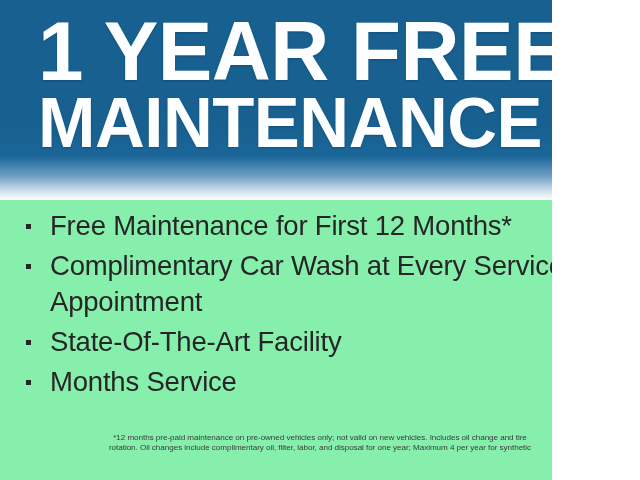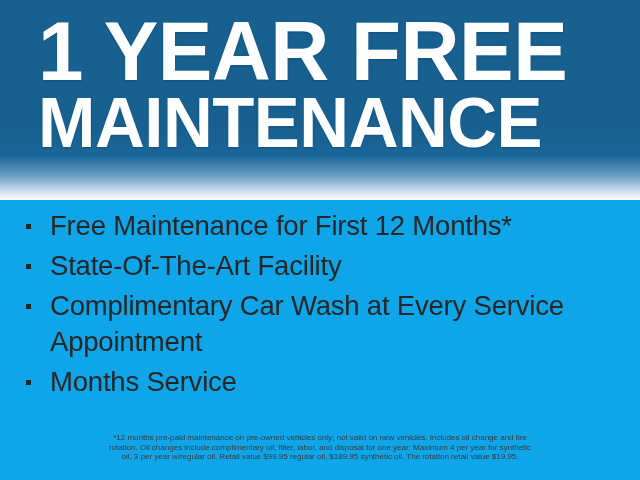--- a/index.html
+++ b/index.html
@@ -9,23 +9,23 @@
   }
   body {
     width: 640px;
     height: 480px;
     background: #ffffff;
     font-family: "Liberation Sans", sans-serif;
     overflow: hidden;
   }
   .promo-card {
     position: relative;
-    width: 640px;
+    width: 552px;
     height: 480px;
-    background: #0ea5e9;
+    background: #86efac;
     overflow: hidden;
     text-decoration: underline;
   }
 
   
   .banner {
     position: absolute;
     left: 0;
     top: 0;
     width: 640px;
@@ -129,31 +129,30 @@
     </div>
   </div>
 
   <ul class="benefits">
     <li class="benefit-item">
       <span class="bullet-square"></span>
       <span class="benefit-text">Free Maintenance for First 12 Months*</span>
     </li>
     <li class="benefit-item">
       <span class="bullet-square"></span>
-      <span class="benefit-text">State-Of-The-Art Facility</span>
+      <span class="benefit-text">Complimentary Car Wash at Every Service Appointment</span>
     </li>
     <li class="benefit-item">
       <span class="bullet-square"></span>
-      <span class="benefit-text">Complimentary Car Wash at Every Service Appointment</span>
+      <span class="benefit-text">State-Of-The-Art Facility</span>
     </li>
     <li class="benefit-item">
       <span class="bullet-square"></span>
       <span class="benefit-text">Months Service</span>
     </li>
   </ul>
 
   <div class="disclaimer">
     <span class="disclaimer-line">*12 months pre-paid maintenance on pre-owned vehicles only; not valid on new vehicles. Includes oil change and tire</span>
     <span class="disclaimer-line">rotation. Oil changes include complimentary oil, filter, labor, and disposal for one year; Maximum 4 per year for synthetic</span>
-    <span class="disclaimer-line">oil, 3 per year w/regular oil. Retail value $99.95 regular oil, $189.95 synthetic oil. The rotation retail value $19.95.</span>
   </div>
 
 </div>
 
 </body></html>

